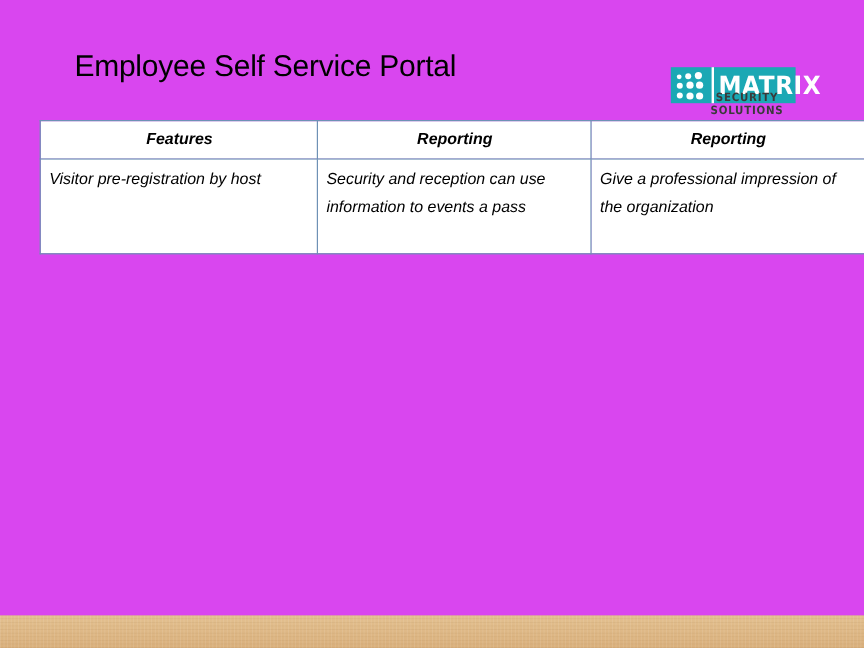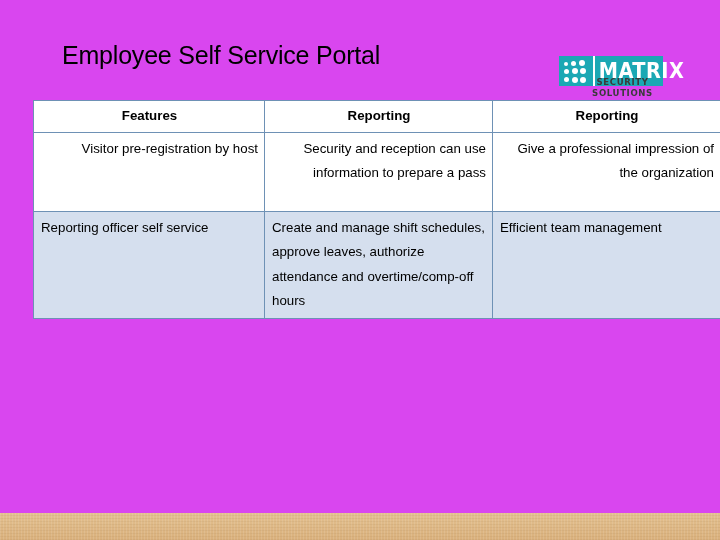--- a/index.html
+++ b/index.html
@@ -96,20 +96,21 @@
   }
 
   
   .matrix-table {
     position: absolute;
     left: 33px;
     top: 100px;
     width: 645px;
     border-collapse: collapse;
     table-layout: fixed;
+    font-style: italic;
   }
   .matrix-table td,
   .matrix-table th {
     border: 1px solid #6e91b5;
     vertical-align: top;
     padding: 4px 6px 4px 7px;
     font-size: 13.3px;
     line-height: 24.5px;
     color: #000000;
     font-family: "Liberation Sans", sans-serif;
@@ -122,21 +123,21 @@
     height: 24px;
     padding-top: 3px;
     padding-bottom: 3px;
     vertical-align: middle;
   }
   .col-features  { width: 217px; }
   .col-advantages{ width: 214px; }
   .col-benefits  { width: 214px; }
 
   tr.shade td { background: #d5dfee; }
-  tr.plain td { background: #ffffff; text-align: right; }
+  tr.plain td { background: #ffffff; }
 
   td.cell-features   { height: 70px; }
   tr.row-3 td        { height: 96px; }
 
   
   .bottom-band {
     position: absolute;
     left: 0;
     top: 513px;
     width: 720px;
@@ -179,26 +180,21 @@
     <thead>
       <tr>
         <th class="col-features">Features</th>
         <th class="col-advantages">Reporting</th>
         <th class="col-benefits">Reporting</th>
       </tr>
     </thead>
     <tbody>
       <tr class="plain row-2">
         <td class="cell-features">Visitor pre-registration by host</td>
-        <td>Security and reception can use information to prepare a pass</td>
+        <td>Security and reception can use information to events a pass</td>
         <td>Give a professional impression of the organization</td>
-      </tr>
-      <tr class="shade row-3">
-        <td class="cell-features">Reporting officer self service</td>
-        <td>Create and manage shift schedules, approve leaves, authorize attendance and overtime/comp-off hours</td>
-        <td>Efficient team management</td>
       </tr>
     </tbody>
   </table>
 
   <div class="bottom-band"></div>
 
 </div>
 
 </body></html>

